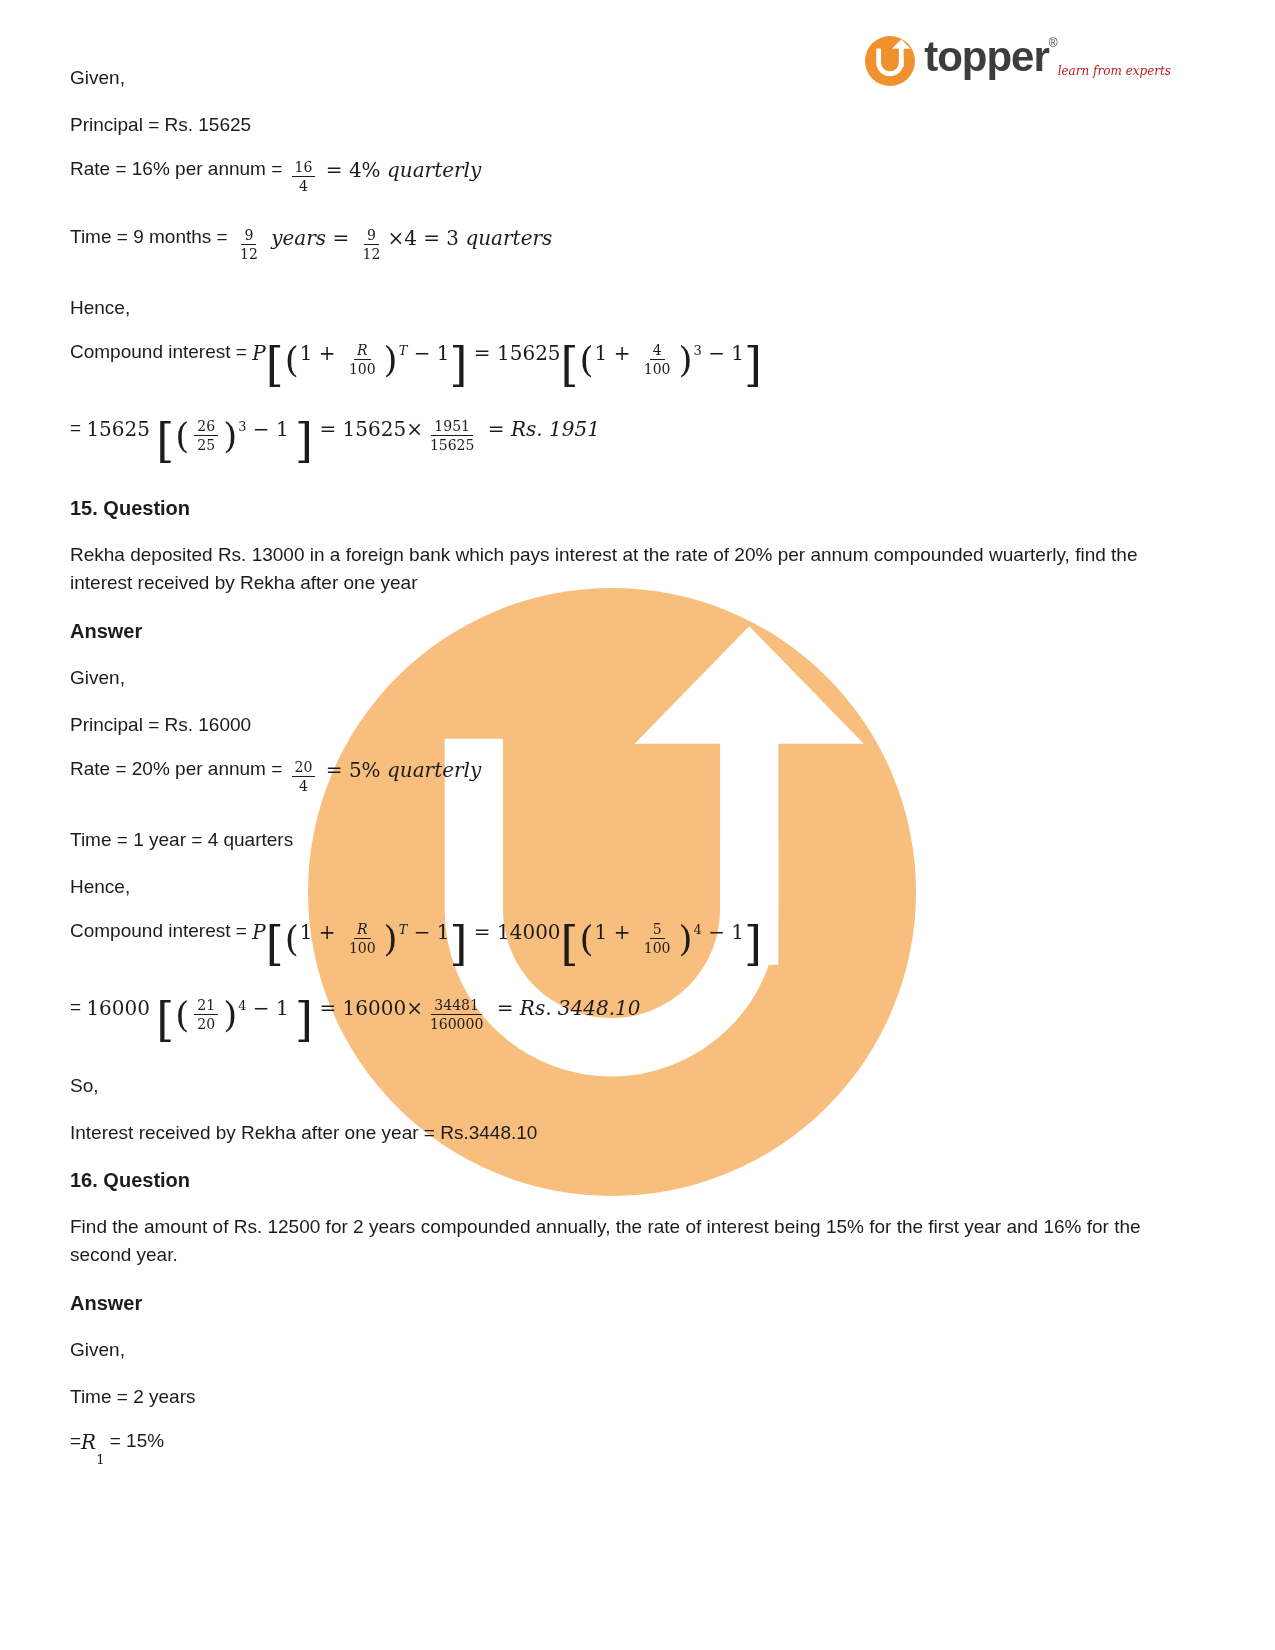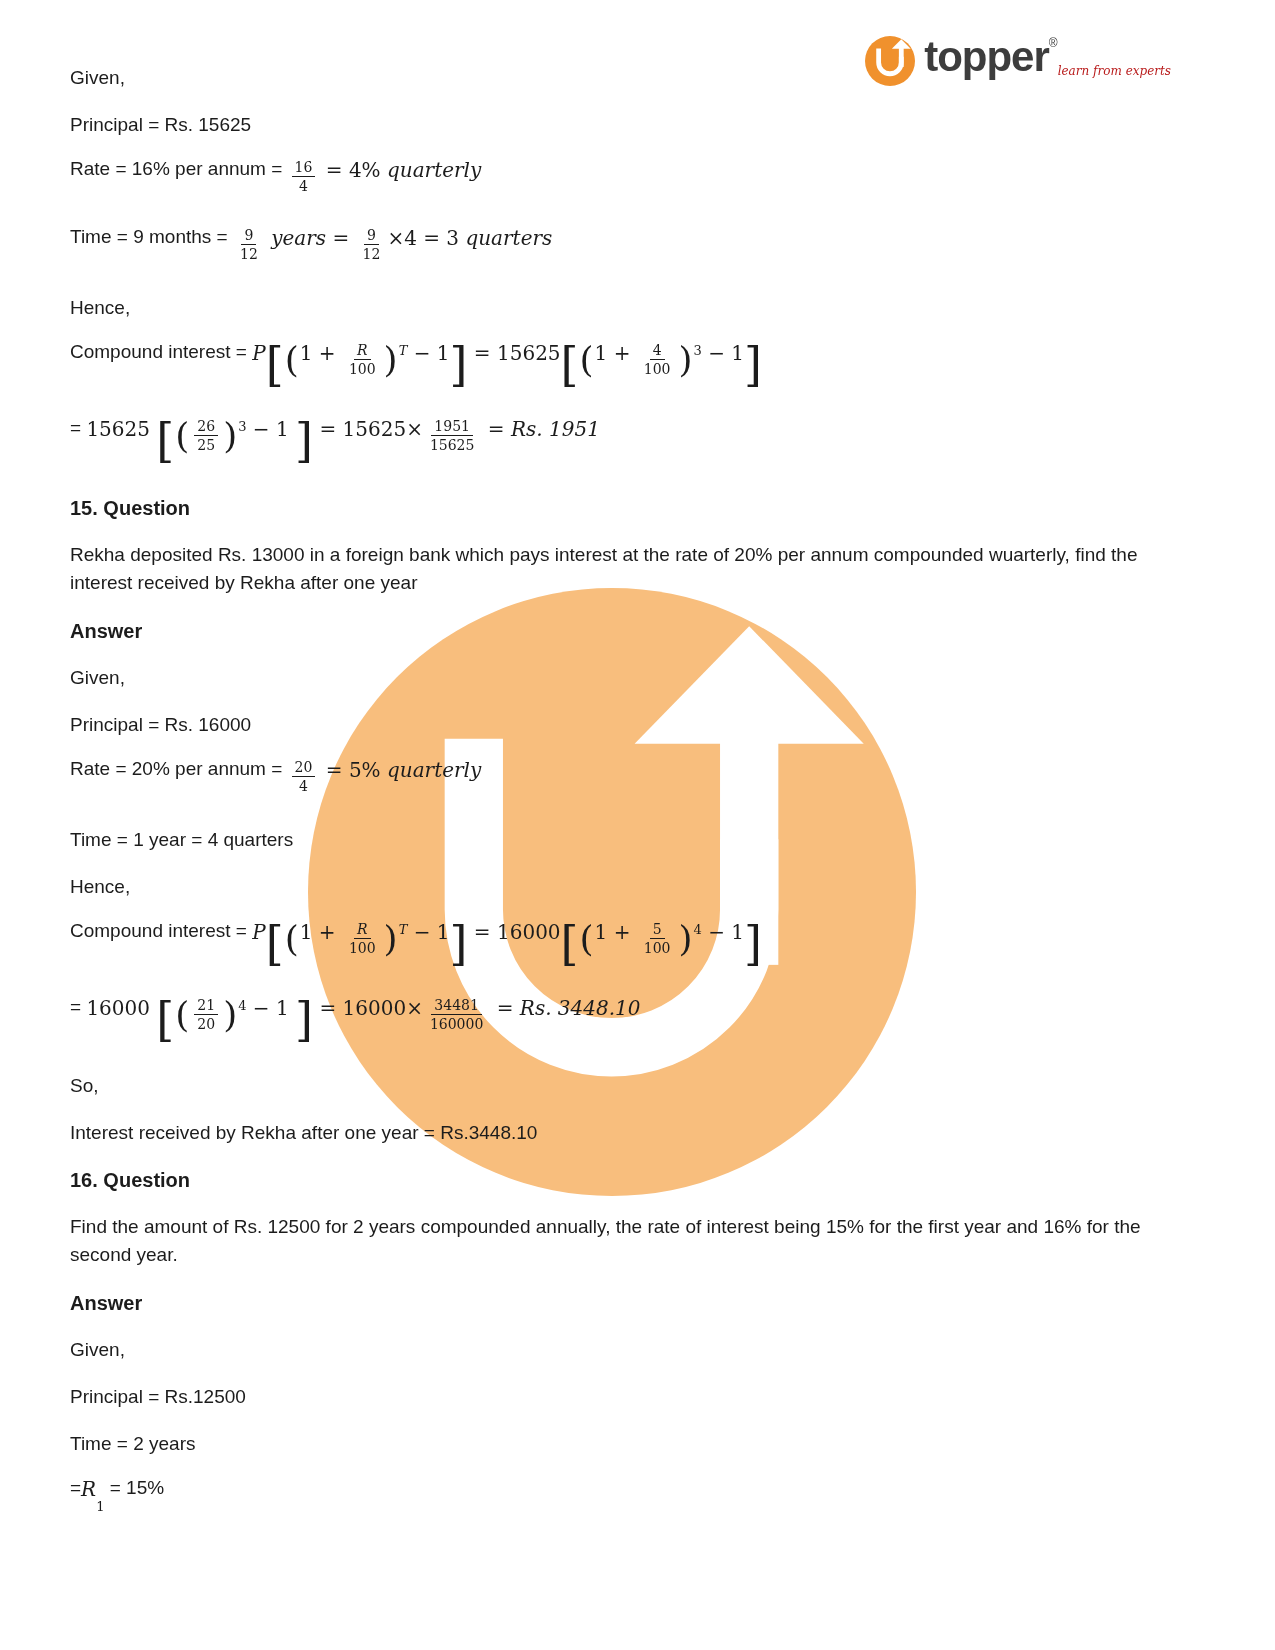--- a/index.html
+++ b/index.html
@@ -150,21 +150,21 @@
         <span class="m-sans">Compound interest = </span>
         <span class="m-it">P</span>
         <span class="big lg">[</span>
         <span class="big md">(</span>
         <span class="m-rm">1 + </span>
         <span class="frac"><span class="num it">R</span><span class="den">100</span></span>
         <span class="big md">)</span>
         <span class="sup it">T</span>
         <span class="m-rm"> − 1</span>
         <span class="big lg">]</span>
-        <span class="m-rm"> = 16000</span>
+        <span class="m-rm"> = 14000</span>
         <span class="big lg">[</span>
         <span class="big md">(</span>
         <span class="m-rm">1 + </span>
         <span class="frac"><span class="num">5</span><span class="den">100</span></span>
         <span class="big md">)</span>
         <span class="sup">4</span>
         <span class="m-rm"> − 1</span>
         <span class="big lg">]</span>
       </div>
     <div class="math">
@@ -182,21 +182,20 @@
         <span class="m-rm"> = </span>
         <span class="m-it">Rs. 3448.10</span>
       </div>
     <p class="line">So,</p>
     <p class="line">Interest received by Rekha after one year = Rs.3448.10</p>
 
     <h3 class="qhead">16. Question</h3>
     <p class="para">Find the amount of Rs. 12500 for 2 years compounded annually, the rate of interest being 15% for the first year and 16% for the second year.</p>
     <h3 class="qhead">Answer</h3>
     <p class="line">Given,</p>
-    <p class="line">Principal = Rs.12500</p>
     <p class="line">Time = 2 years</p>
     <div class="math">
         <span class="m-sans">=</span>
         <span class="m-it">R</span>
         <span class="sub">1</span>
         <span class="m-sans"> = 15%</span>
       </div>
 
   </main>
 </div>

